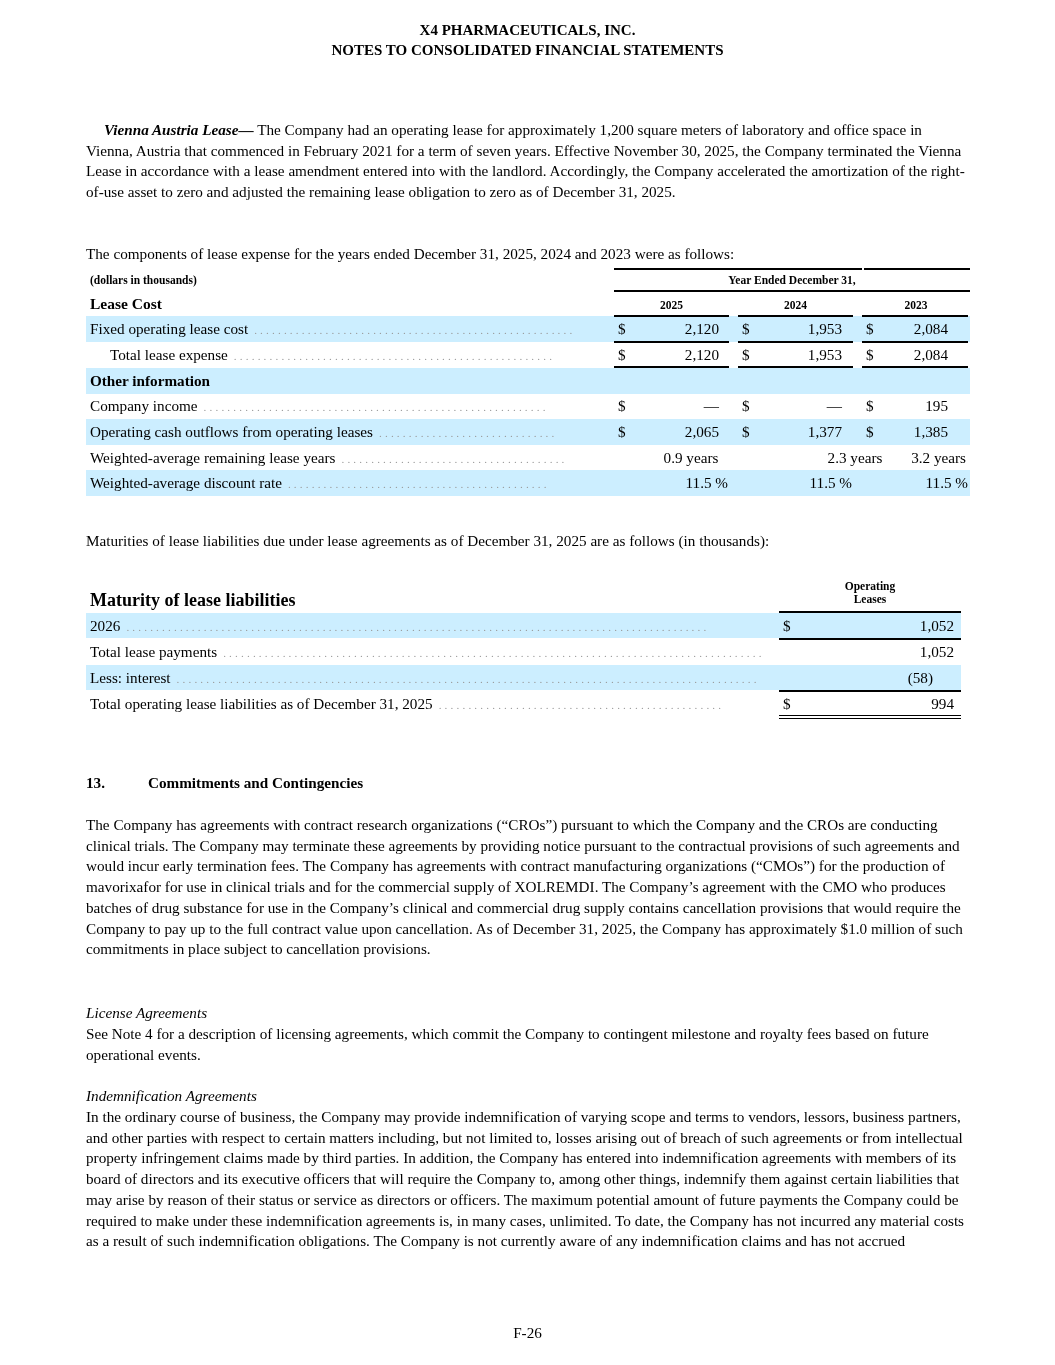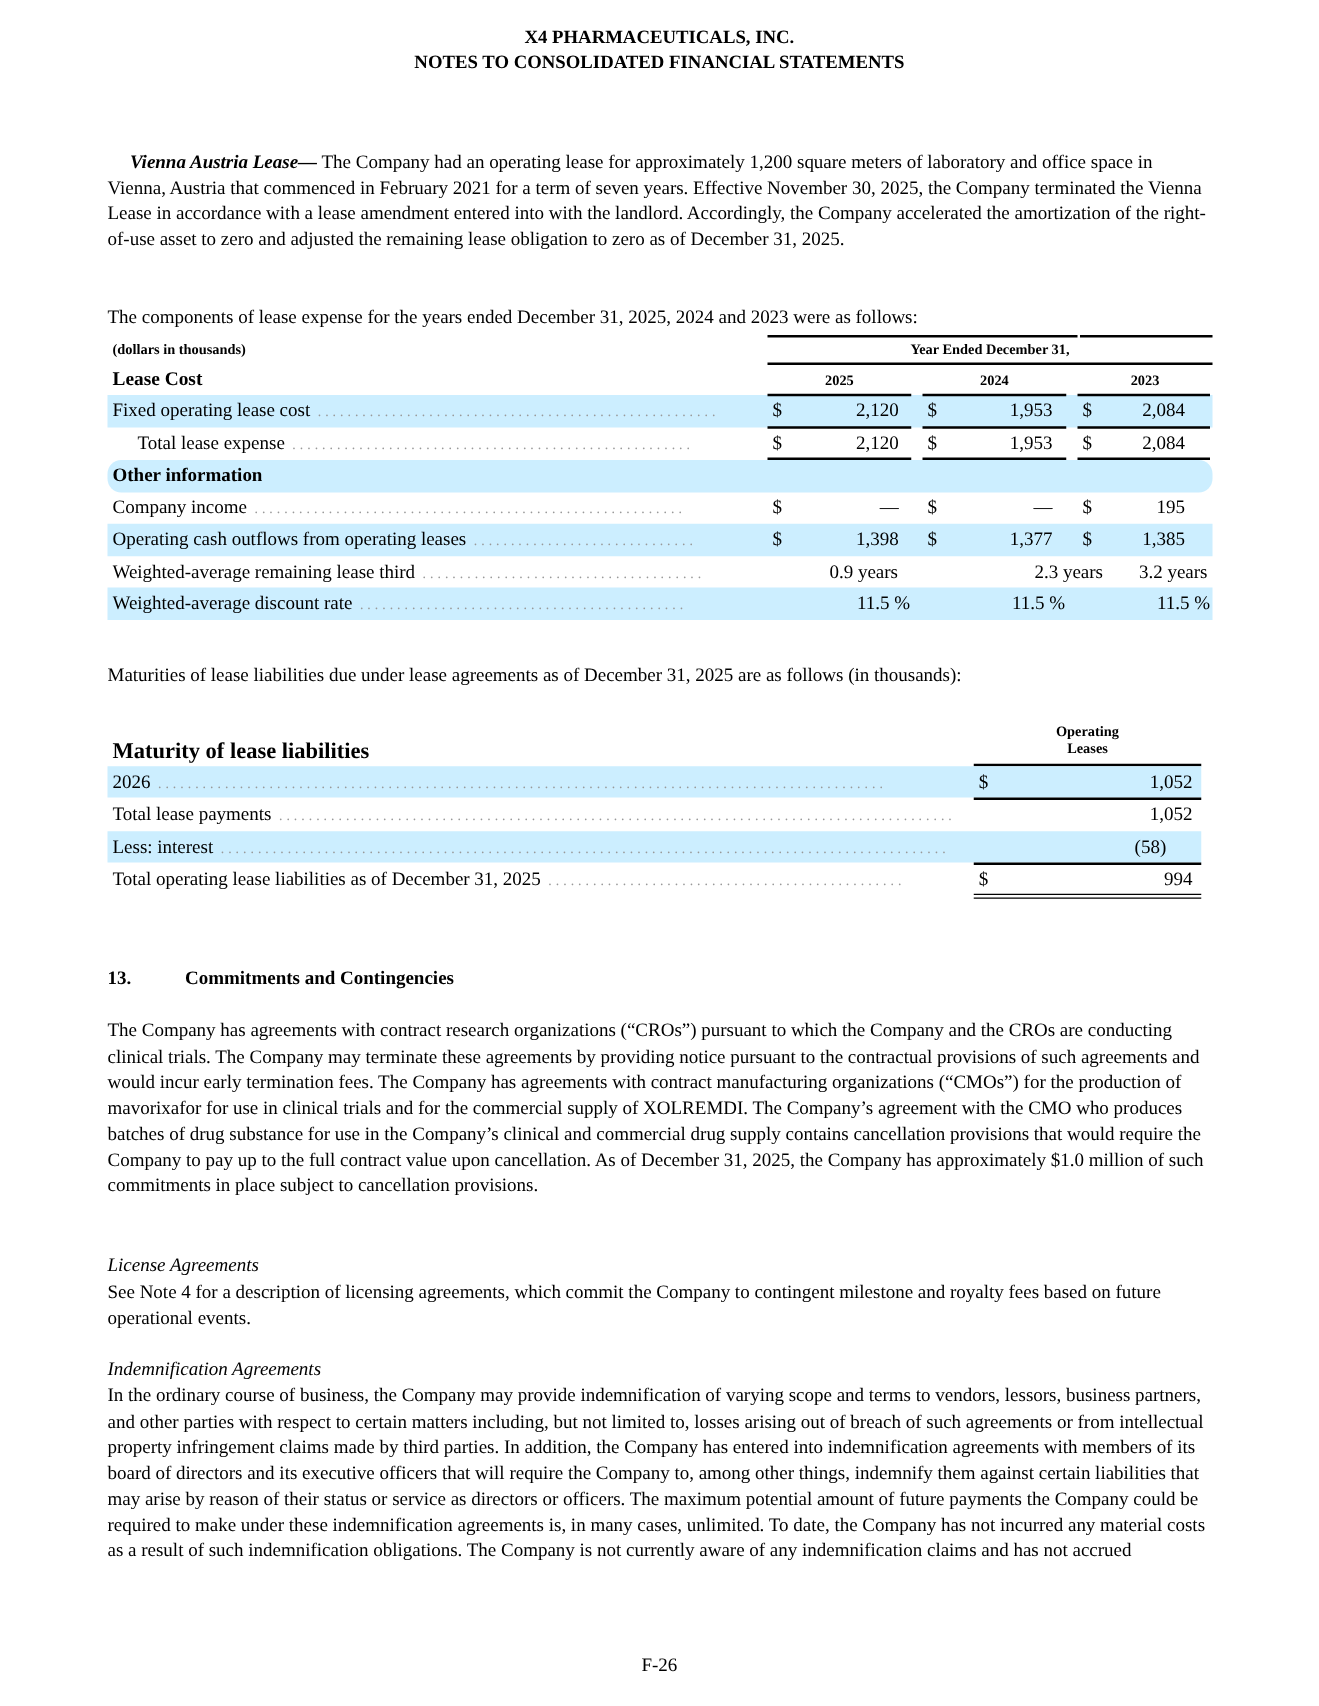--- a/index.html
+++ b/index.html
@@ -74,46 +74,46 @@
     <div class="cell num" style="left:560px; width:73px;">2,120</div>
     <div class="cell cur" style="left:656px;">$</div>
     <div class="cell num" style="left:680px; width:76px;">1,953</div>
     <div class="cell cur" style="left:780px;">$</div>
     <div class="cell num" style="left:800px; width:62px;">2,084</div>
   </div>
   <div class="rule" style="left:528px; width:115px; top:98px;"></div>
   <div class="rule" style="left:652px; width:115px; top:98px;"></div>
   <div class="rule" style="left:776px; width:106px; top:98px;"></div>
 
-  <div class="row shade" style="top:100px;border-radius:11px;">
+  <div class="row shade" style="top:100px;">
     <div class="lbl" style="font-weight:bold;">Other information</div>
   </div>
 
   <div class="row" style="top:125px;">
     <div class="lbl" style="width:505px;"><span>Company income</span><span class="dots">..........................................................</span></div>
     <div class="cell cur" style="left:532px;">$</div>
     <div class="cell num" style="left:560px; width:73px;">—</div>
     <div class="cell cur" style="left:656px;">$</div>
     <div class="cell num" style="left:680px; width:76px;">—</div>
     <div class="cell cur" style="left:780px;">$</div>
     <div class="cell num" style="left:800px; width:62px;">195</div>
   </div>
 
   <div class="row shade" style="top:151px;">
     <div class="lbl" style="width:505px;"><span>Operating cash outflows from operating leases</span><span class="dots">..............................</span></div>
     <div class="cell cur" style="left:532px;">$</div>
-    <div class="cell num" style="left:560px; width:73px;">1,398</div>
+    <div class="cell num" style="left:560px; width:73px;">2,065</div>
     <div class="cell cur" style="left:656px;">$</div>
     <div class="cell num" style="left:680px; width:76px;">1,377</div>
     <div class="cell cur" style="left:780px;">$</div>
     <div class="cell num" style="left:800px; width:62px;">1,385</div>
   </div>
 
   <div class="row" style="top:177px;">
-    <div class="lbl" style="width:505px;"><span>Weighted-average remaining lease third</span><span class="dots">......................................</span></div>
+    <div class="lbl" style="width:505px;"><span>Weighted-average remaining lease years</span><span class="dots">......................................</span></div>
     <div class="cell ctr" style="left:560px; width:90px;">0.9 years</div>
     <div class="cell ctr" style="left:724px; width:90px;">2.3 years</div>
     <div class="cell num" style="left:790px; width:90px;">3.2 years</div>
   </div>
 
   <div class="row shade" style="top:202px;">
     <div class="lbl" style="width:505px;"><span>Weighted-average discount rate</span><span class="dots">............................................</span></div>
     <div class="cell num" style="left:560px; width:82px;">11.5 %</div>
     <div class="cell num" style="left:684px; width:82px;">11.5 %</div>
     <div class="cell num" style="left:790px; width:92px;">11.5 %</div>

